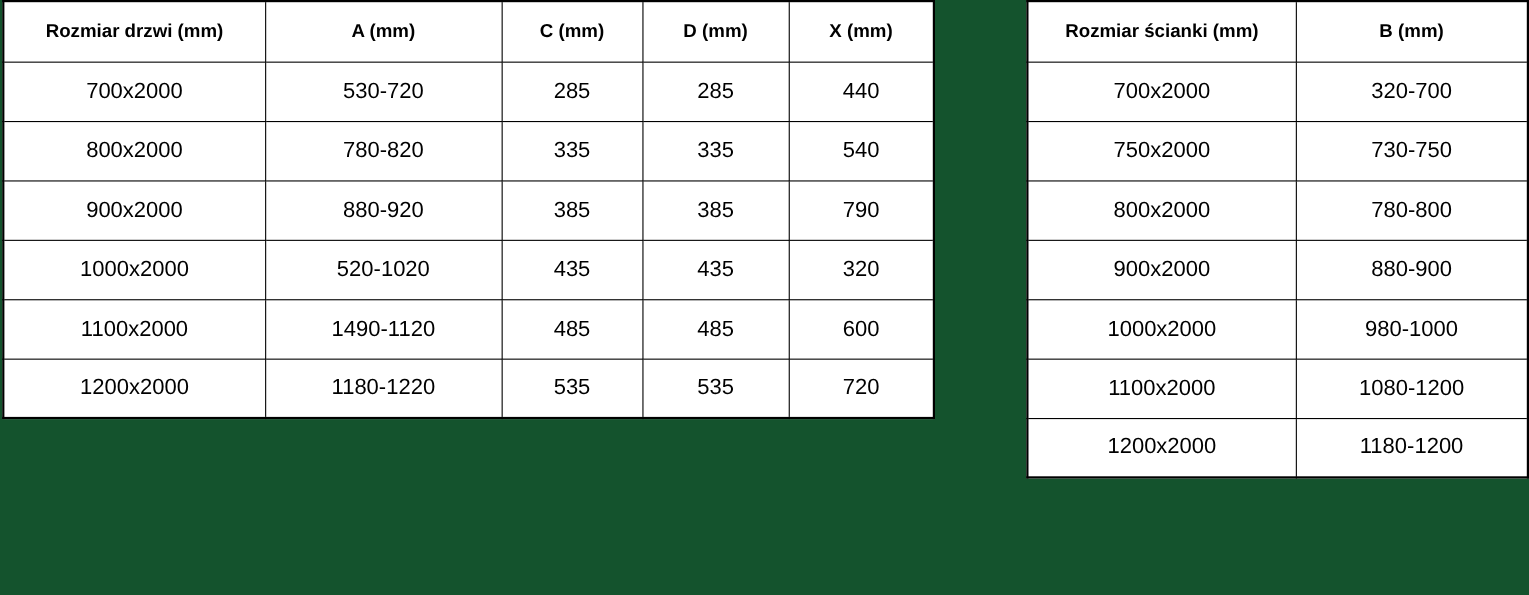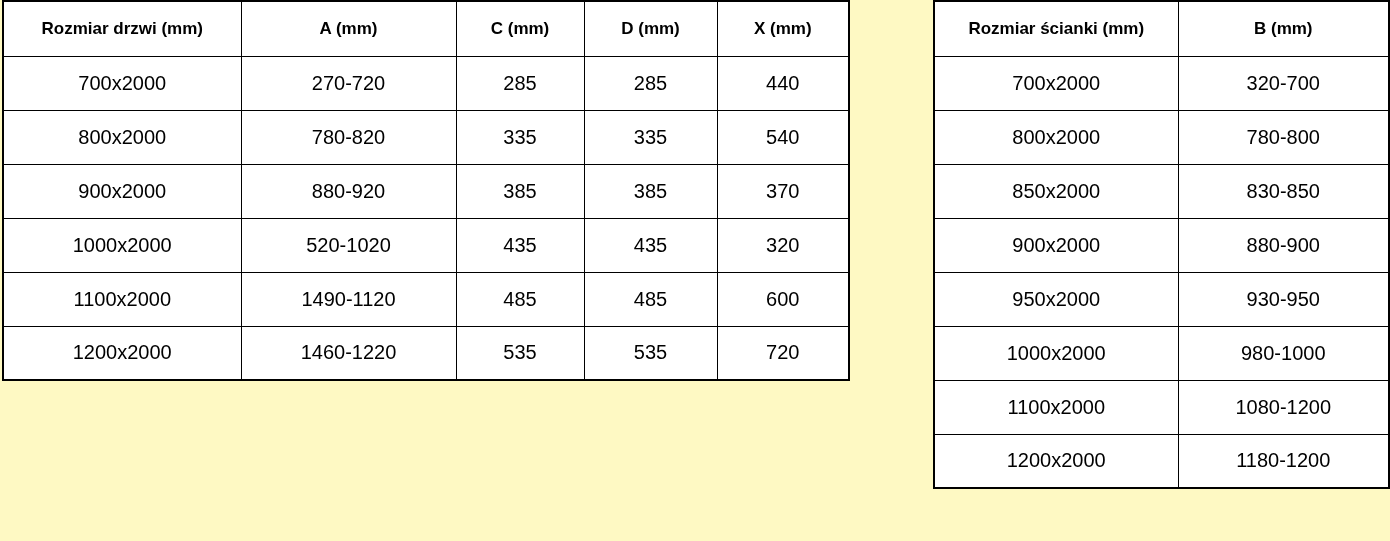--- a/index.html
+++ b/index.html
@@ -8,21 +8,21 @@
     background: #ffffff;
     width: 1390px;
     height: 541px;
     font-family: "Liberation Sans", sans-serif;
     color: #000000;
   }
   .page {
     position: relative;
     width: 1390px;
     height: 541px;
-    background: #fef9c3;
+    background: #14532d;
     overflow: hidden;
   }
   table.dim-table {
     position: absolute;
     top: 0;
     border-collapse: collapse;
     table-layout: fixed;
     background: #ffffff;
     border: 2px solid #000000;
   }
@@ -65,56 +65,56 @@
           <th>Rozmiar drzwi (mm)</th>
           <th>A (mm)</th>
           <th>C (mm)</th>
           <th>D (mm)</th>
           <th>X (mm)</th>
         </tr>
       </thead>
       <tbody>
         <tr>
           <td>700x2000</td>
-          <td>270-720</td>
+          <td>530-720</td>
           <td>285</td>
           <td>285</td>
           <td>440</td>
         </tr>
         <tr>
           <td>800x2000</td>
           <td>780-820</td>
           <td>335</td>
           <td>335</td>
           <td>540</td>
         </tr>
         <tr>
           <td>900x2000</td>
           <td>880-920</td>
           <td>385</td>
           <td>385</td>
-          <td>370</td>
+          <td>790</td>
         </tr>
         <tr>
           <td>1000x2000</td>
           <td>520-1020</td>
           <td>435</td>
           <td>435</td>
           <td>320</td>
         </tr>
         <tr>
           <td>1100x2000</td>
           <td>1490-1120</td>
           <td>485</td>
           <td>485</td>
           <td>600</td>
         </tr>
         <tr>
           <td>1200x2000</td>
-          <td>1460-1220</td>
+          <td>1180-1220</td>
           <td>535</td>
           <td>535</td>
           <td>720</td>
         </tr>
       </tbody>
     </table>
   <table class="dim-table walls">
       <colgroup>
         <col style="width: 244px;">
         <col style="width: 211px;">
@@ -124,34 +124,30 @@
           <th>Rozmiar ścianki (mm)</th>
           <th>B (mm)</th>
         </tr>
       </thead>
       <tbody>
         <tr>
           <td>700x2000</td>
           <td>320-700</td>
         </tr>
         <tr>
+          <td>750x2000</td>
+          <td>730-750</td>
+        </tr>
+        <tr>
           <td>800x2000</td>
           <td>780-800</td>
         </tr>
         <tr>
-          <td>850x2000</td>
-          <td>830-850</td>
-        </tr>
-        <tr>
           <td>900x2000</td>
           <td>880-900</td>
-        </tr>
-        <tr>
-          <td>950x2000</td>
-          <td>930-950</td>
         </tr>
         <tr>
           <td>1000x2000</td>
           <td>980-1000</td>
         </tr>
         <tr>
           <td>1100x2000</td>
           <td>1080-1200</td>
         </tr>
         <tr>

